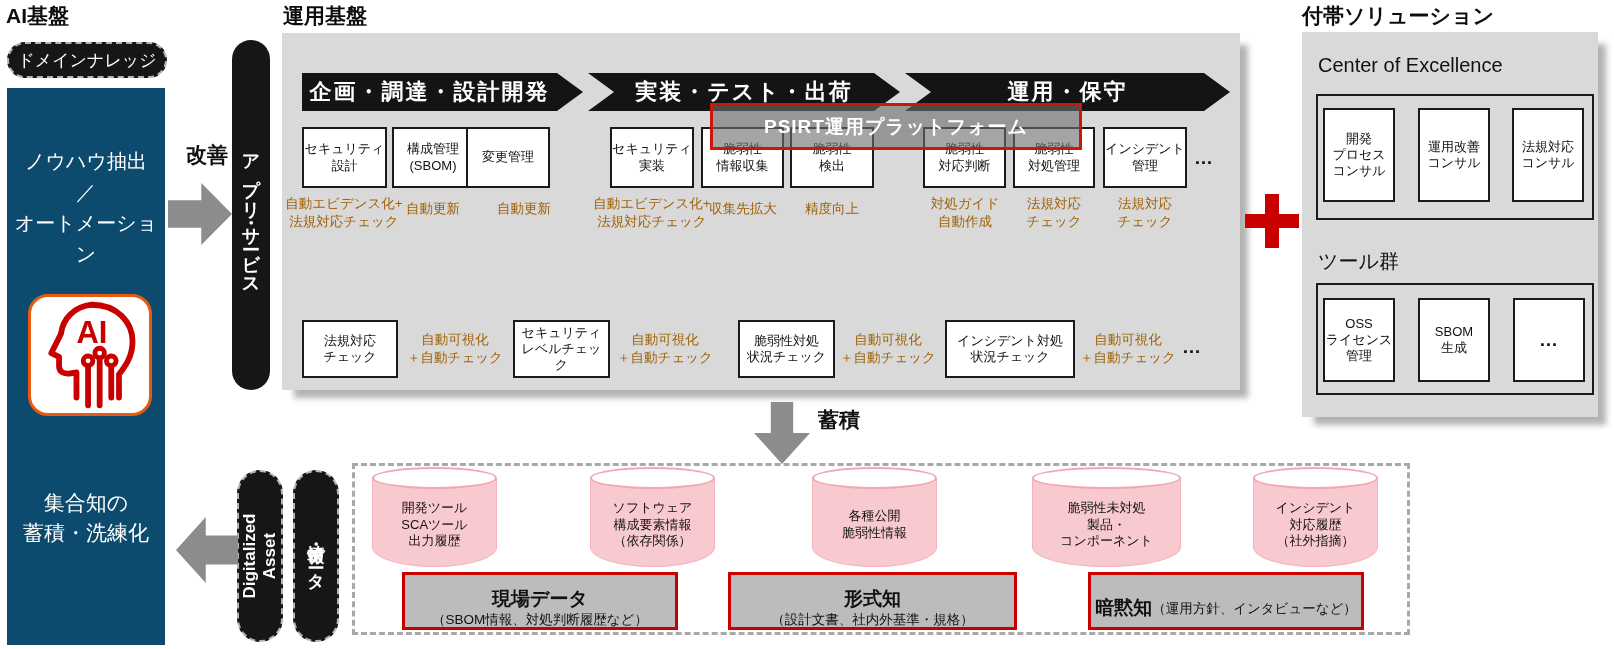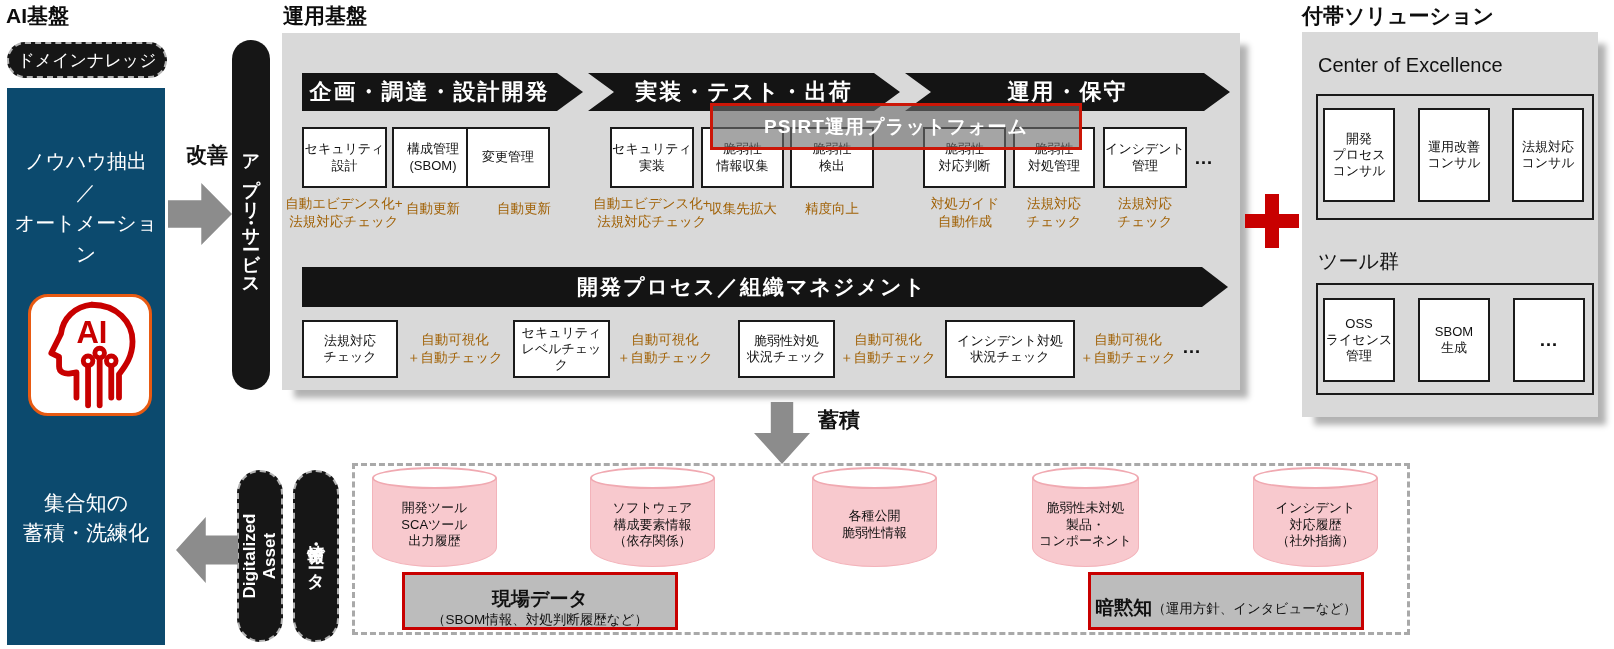--- a/index.html
+++ b/index.html
@@ -120,21 +120,20 @@
 法規対応チェック</div>
   <div class="abs cap pre" style="left:700px;top:200px;width:86px;">収集先拡大</div>
   <div class="abs cap pre" style="left:790px;top:200px;width:84px;">精度向上</div>
   <div class="abs cap pre" style="left:922px;top:195px;width:86px;">対処ガイド
 自動作成</div>
   <div class="abs cap pre" style="left:1012px;top:195px;width:84px;">法規対応
 チェック</div>
   <div class="abs cap pre" style="left:1103px;top:195px;width:84px;">法規対応
 チェック</div>
 
-  <div class="abs banner chev-first" style="left:302px;top:267px;width:926px;height:40px;font-size:21px;z-index:1;">開発プロセス／組織マネジメント</div>
 
   <div class="abs wbox ctr pre" style="left:302px;top:320px;width:96px;height:58px;">法規対応
 チェック</div>
   <div class="abs cap pre ctr" style="left:398px;top:320px;width:114px;height:58px;">自動可視化
 ＋自動チェック</div>
   <div class="abs wbox ctr pre" style="left:513px;top:320px;width:97px;height:58px;">セキュリティ
 レベルチェック</div>
   <div class="abs cap pre ctr" style="left:608px;top:320px;width:114px;height:58px;">自動可視化
 ＋自動チェック</div>
   <div class="abs wbox ctr pre" style="left:738px;top:320px;width:97px;height:58px;">脆弱性対処
@@ -193,38 +192,42 @@
     <div class="cyl-label pre">ソフトウェア
 構成要素情報
 （依存関係）</div>
   </div>
   <div class="abs cyl" style="left:812px;top:467px;width:125px;height:100px;">
     <div class="cyl-body"></div>
     <div class="cyl-top"></div>
     <div class="cyl-label pre">各種公開
 脆弱性情報</div>
   </div>
-  <div class="abs cyl" style="left:1032px;top:467px;width:107px;height:100px;">
+  <div class="abs cyl" style="left:1032px;top:467px;width:149px;height:100px;">
     <div class="cyl-body"></div>
     <div class="cyl-top"></div>
     <div class="cyl-label pre">脆弱性未対処
 製品・
 コンポーネント</div>
   </div>
   <div class="abs cyl" style="left:1253px;top:467px;width:125px;height:100px;">
     <div class="cyl-body"></div>
     <div class="cyl-top"></div>
     <div class="cyl-label pre">インシデント
 対応履歴
 （社外指摘）</div>
   </div>
 
   <div class="abs catbox ctr" style="left:402px;top:572px;width:276px;height:58px;flex-direction:column;">
     <span class="cat-title">現場データ</span>
     <span class="cat-cap">（SBOM情報、対処判断履歴など）</span>
+  </div>
+  <div class="abs catbox ctr" style="left:728px;top:572px;width:289px;height:58px;flex-direction:column;">
+    <span class="cat-title">形式知</span>
+    <span class="cat-cap">（設計文書、社内外基準・規格）</span>
   </div>
   <div class="abs catbox ctr" style="left:1088px;top:572px;width:276px;height:58px;flex-direction:row;">
     <span class="cat-title">暗黙知</span>
     <span class="cat-cap">（運用方針、インタビューなど）</span>
   </div>
 
   <div class="abs pill dashedge" style="left:237px;top:470px;width:46px;height:172px;border-radius:23px;">
     <div class="abs pre ctr" style="width:172px;height:46px;left:-65px;top:61px;transform:rotate(-90deg);
          color:#fff;font-size:17px;font-weight:600;line-height:1.15;">Digitalized
 Asset</div>

